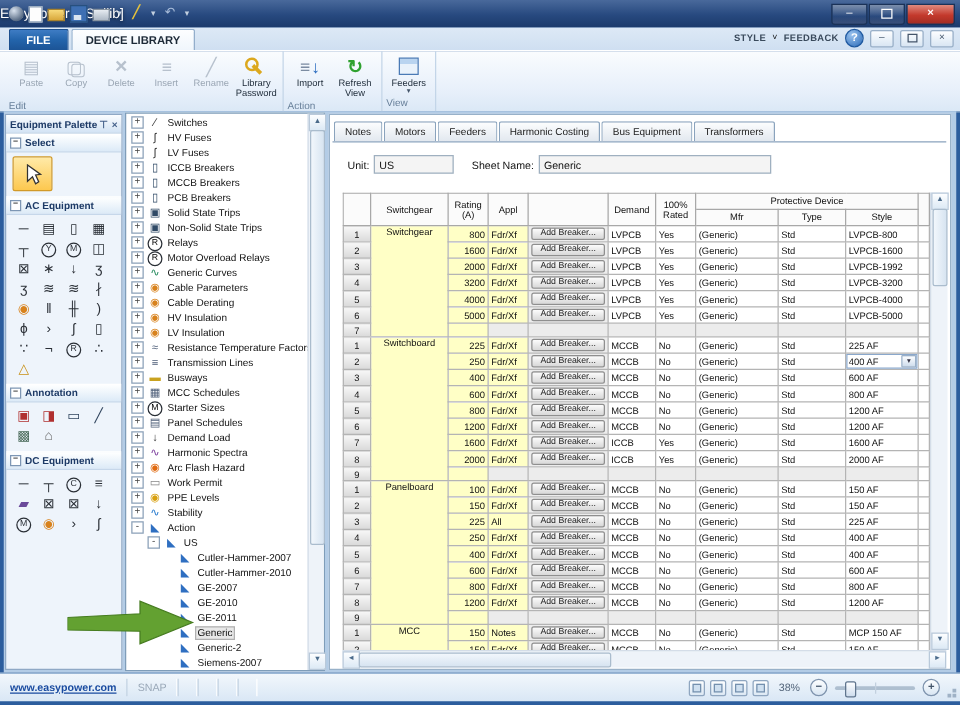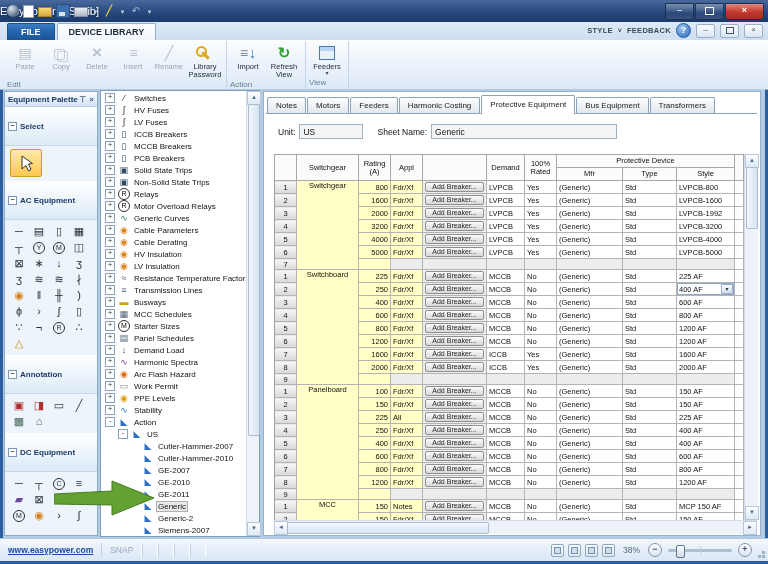--- a/index.html
+++ b/index.html
@@ -81,21 +81,21 @@
   
   .main{position:absolute;left:3px;top:89px;width:762px;height:449px;background:#b3cce6}
 
   
   .palette{position:absolute;left:1px;top:2px;width:92px;height:443px;background:#eef4fb;border:1px solid #8fa8c5}
   .phead{height:14px;background:linear-gradient(#fbfdff,#d3e3f4);border-bottom:1px solid #bed1e5;
     display:flex;align-items:center;padding:0 3px;font-size:8px;font-weight:bold;color:#1d3a66}
   .phead .sp{margin-left:auto;display:flex;gap:3px;color:#44608a;font-size:8px}
   .shead{height:13px;background:linear-gradient(#feffff,#dcEAf7);background:linear-gradient(#feffff,#dceaf7);
     border-top:1px solid #fff;border-bottom:1px solid #c6d7ea;display:flex;align-items:center;
-    padding:12px 3px;font-size:8px;font-weight:bold;color:#1d3a66}
+    padding:0 3px;font-size:8px;font-weight:bold;color:#1d3a66}
   .mbox{width:7px;height:7px;border:1px solid #7d96b4;background:#fff;font-size:7px;line-height:5px;
     text-align:center;color:#333;margin-right:3px}
   .icons{display:flex;flex-wrap:wrap;padding:3px 2px 4px 4px}
   .pic{width:20px;height:16px;text-align:center;font-size:11px;line-height:16px;color:#2a2f36}
   .cir{display:inline-block;width:10px;height:10px;border:1px solid #2a2f36;border-radius:50%;
     font-size:7px;line-height:9px;text-align:center;vertical-align:1px}
   .selbtn{width:30px;height:26px;margin:3px 0 4px 5px;border:1px solid #d29a29;border-radius:2px;
     background:linear-gradient(#ffeaa8,#fdc84f);display:flex;align-items:center;justify-content:center}
 
   
@@ -527,21 +527,20 @@
         <span class="sbarr" style="bottom:0;top:auto">▼</span>
       </div>
     </div>
 
     <div class="doc">
       <div class="tabs" id="dtabs">
           <div class="dtab">Notes</div>
           <div class="dtab">Motors</div>
           <div class="dtab">Feeders</div>
           <div class="dtab">Harmonic Costing</div>
-          <div class="dtab active">Protective Equipment</div>
           <div class="dtab">Bus Equipment</div>
           <div class="dtab">Transformers</div>
         </div>
       <div class="tabline"></div>
       <div class="fieldrow">
         <span>Unit:</span>
         <input class="fld" style="width: 56px;" readonly="" value="US">
         <span>Sheet Name:</span>
         <input class="fld" style="width: 178px;" readonly="" value="Generic">
       </div>

